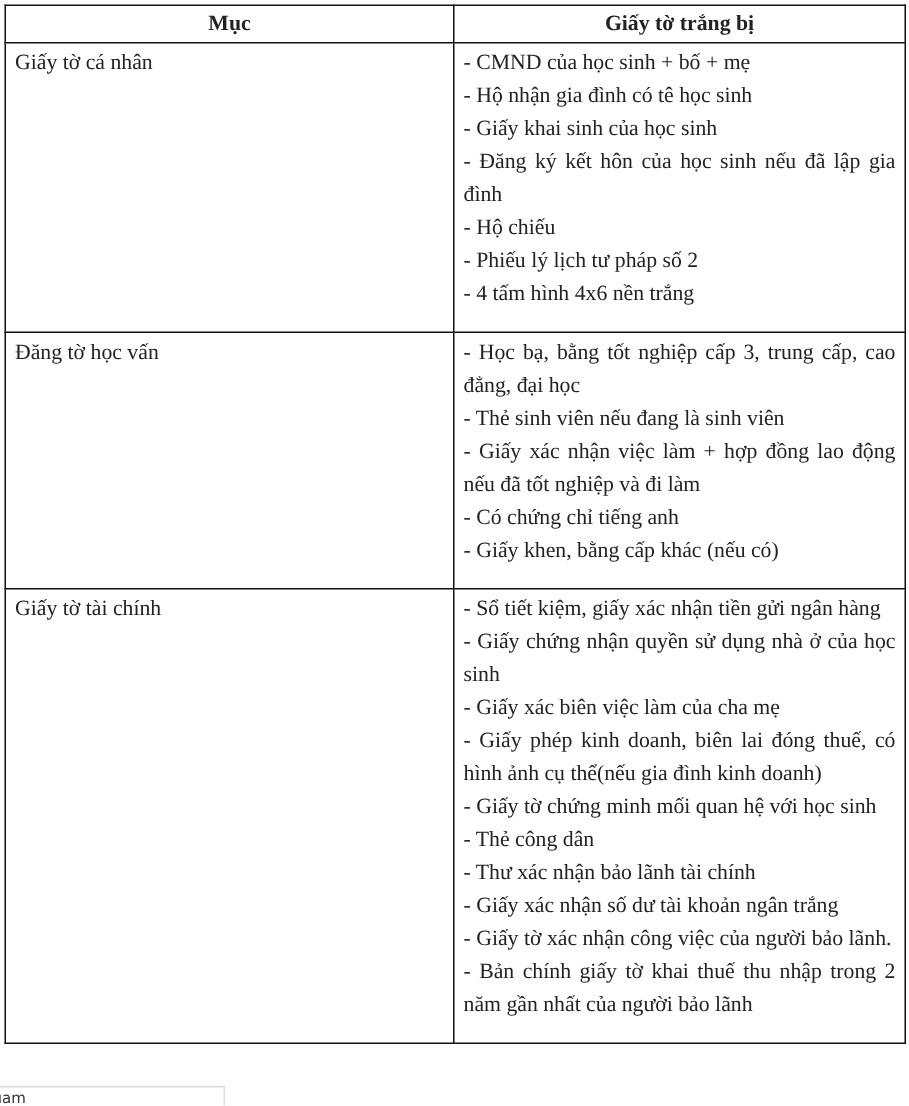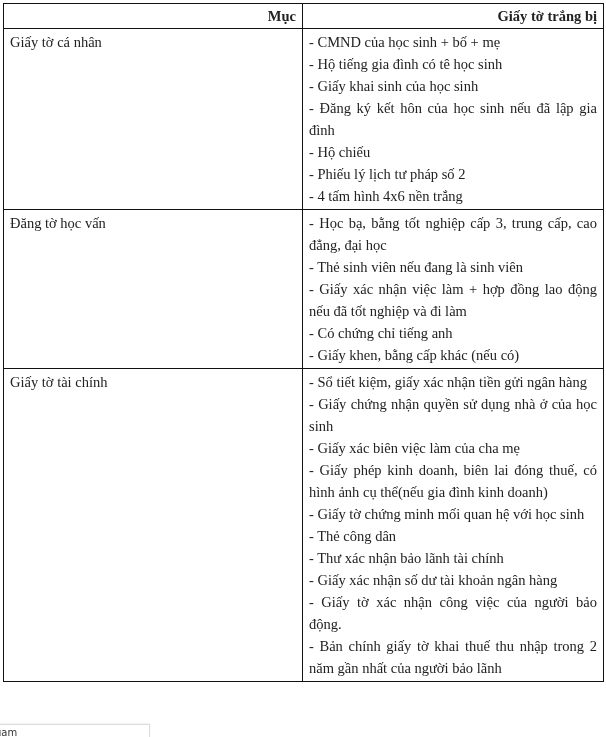--- a/index.html
+++ b/index.html
@@ -4,23 +4,23 @@
   <style>
     html, body { margin: 0; padding: 0; background: #ffffff; }
     body { width: 606px; height: 737px; position: relative; overflow: hidden;
            font-family: "Liberation Serif", "DejaVu Serif", serif; color: #222; }
     table.doc {
       position: absolute; left: 3px; top: 3px;
       width: 600px; border-collapse: collapse; table-layout: fixed;
       font-size: 14.5px; line-height: 22px;
     }
     table.doc th, table.doc td {
-      border: 1.5px solid #111; vertical-align: top; padding: 2px 6px 2px 6px;
+      border: 1.5px solid #111; vertical-align: top; padding: 2px 6px 14px 6px;
     }
-    table.doc th { font-weight: bold; text-align: right; padding: 1px 6px; height: 20px; }
+    table.doc th { font-weight: bold; text-align: center; padding: 1px 6px; height: 20px; }
     col.c1 { width: 299px; }
     col.c2 { width: 301px; }
     td.items div { text-align: justify; text-align-last: left; }
     .footer-snippet {
       position: absolute; left: -6px; top: 724px; width: 154px; height: 20px;
       border: 1px solid #ddd; border-bottom: none; background: #fff;
       font-family: "DejaVu Sans", sans-serif; font-size: 10px; color: #333;
       padding: 2px 0 0 0; box-shadow: 0 -1px 2px rgba(0,0,0,0.06);
     }
   </style>
@@ -36,21 +36,21 @@
     <tr>
       <th>Mục</th>
       <th>Giấy tờ trắng bị</th>
     </tr>
   </thead>
   <tbody>
     <tr>
       <td>Giấy tờ cá nhân</td>
       <td class="items">
         <div>- CMND của học sinh + bố + mẹ</div>
-        <div>- Hộ tiếng gia đình có tê học sinh</div>
+        <div>- Hộ nhận gia đình có tê học sinh</div>
         <div>- Giấy khai sinh của học sinh</div>
         <div>- Đăng ký kết hôn của học sinh nếu đã lập gia đình</div>
         <div>- Hộ chiếu</div>
         <div>- Phiếu lý lịch tư pháp số 2</div>
         <div>- 4 tấm hình 4x6 nền trắng</div>
       </td>
     </tr>
     <tr>
       <td>Đăng tờ học vấn</td>
       <td class="items">
@@ -64,21 +64,21 @@
     <tr>
       <td>Giấy tờ tài chính</td>
       <td class="items">
         <div>- Sổ tiết kiệm, giấy xác nhận tiền gửi ngân hàng</div>
         <div>- Giấy chứng nhận quyền sử dụng nhà ở của học sinh</div>
         <div>- Giấy xác biên việc làm của cha mẹ</div>
         <div>- Giấy phép kinh doanh, biên lai đóng thuế, có hình ảnh cụ thể(nếu gia đình kinh doanh)</div>
         <div>- Giấy tờ chứng minh mối quan hệ với học sinh</div>
         <div>- Thẻ công dân</div>
         <div>- Thư xác nhận bảo lãnh tài chính</div>
-        <div>- Giấy xác nhận số dư tài khoản ngân hàng</div>
-        <div>- Giấy tờ xác nhận công việc của người bảo động.</div>
+        <div>- Giấy xác nhận số dư tài khoản ngân trắng</div>
+        <div>- Giấy tờ xác nhận công việc của người bảo lãnh.</div>
         <div>- Bản chính giấy tờ khai thuế thu nhập trong 2 năm gần nhất của người bảo lãnh</div>
       </td>
     </tr>
   </tbody>
 </table>
 
 <div class="footer-snippet">uam</div>
 
 </body></html>

